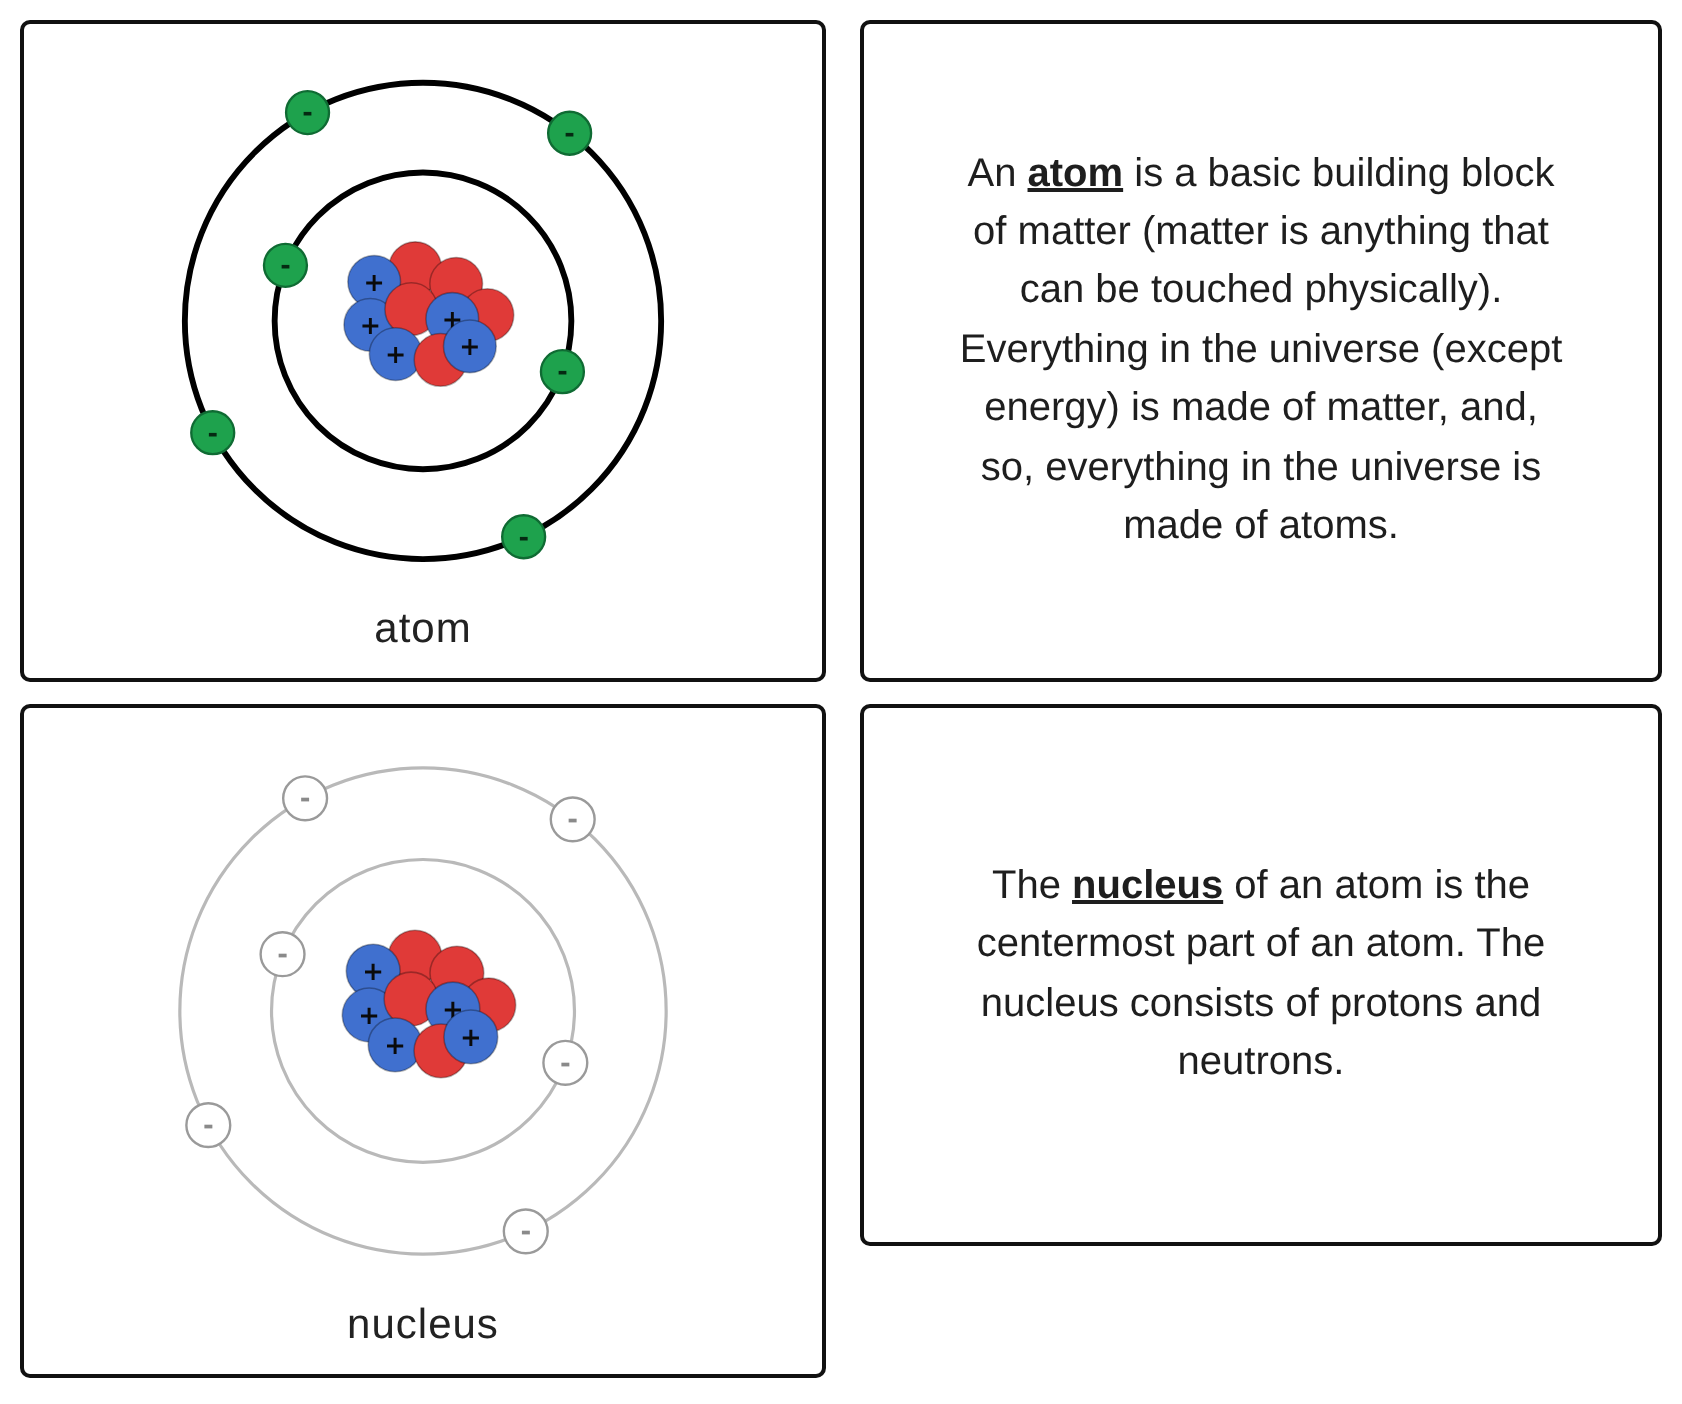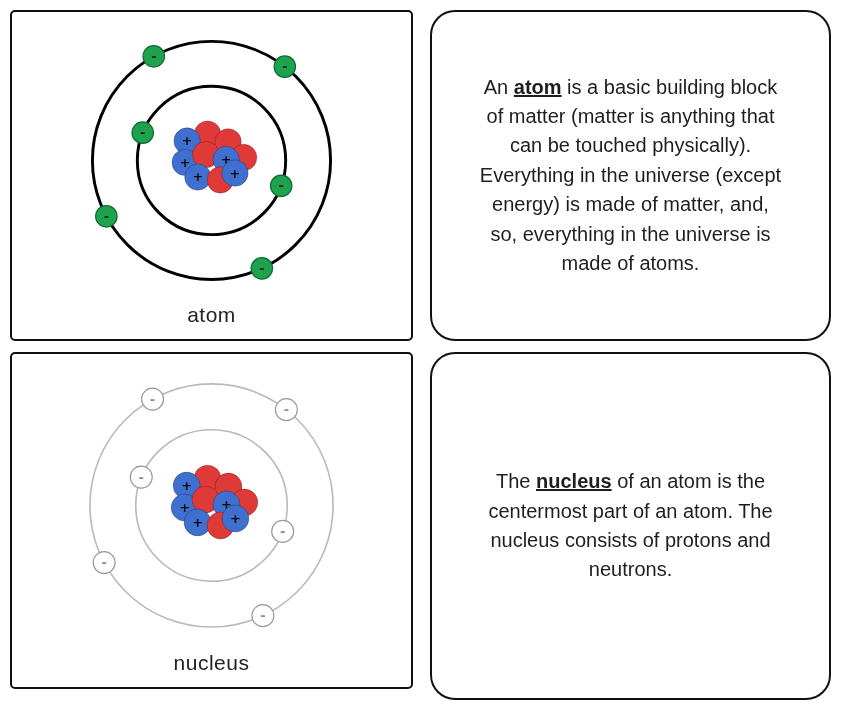--- a/index.html
+++ b/index.html
@@ -14,39 +14,39 @@
   .card{
     position:absolute;
     box-sizing:border-box;
     background:#ffffff;
     border:2px solid #111111;
     border-radius:5px;
   }
   .card.tl{left:10px;top:10px;width:403px;height:331px;}
   .card.tr{left:430px;top:10px;width:401px;height:331px;}
   .card.bl{left:10px;top:352px;width:403px;height:337px;}
-  .card.br{left:430px;top:352px;width:401px;height:348px;}
+  .card.br{left:430px;top:352px;width:401px;height:271px;}
 
   .picture-card{display:flex;flex-direction:column;padding:4px 0 8px;}
   .diagram{flex:1 1 auto;min-height:0;}
   .diagram svg{display:block;width:100%;height:100%;}
   .diagram text{
     font-family:"DejaVu Sans", sans-serif;
     font-weight:bold;
   }
   .card-label{
     flex:0 0 auto;
     text-align:center;
     font-size:21px;
     letter-spacing:0.5px;
     color:#222222;
     padding:2px 0 4px;
   }
 
-  .text-card{display:flex;align-items:center;justify-content:center;padding:10px 44px;border-radius:25px;}
+  .text-card{display:flex;align-items:center;justify-content:center;padding:10px 44px;}
   .definition{
     margin:0;
     text-align:center;
     font-size:20px;
     line-height:1.47;
     color:#1e1e1e;
     max-width:346px;
   }
   .term{font-weight:700;text-decoration:underline;}
 </style>

